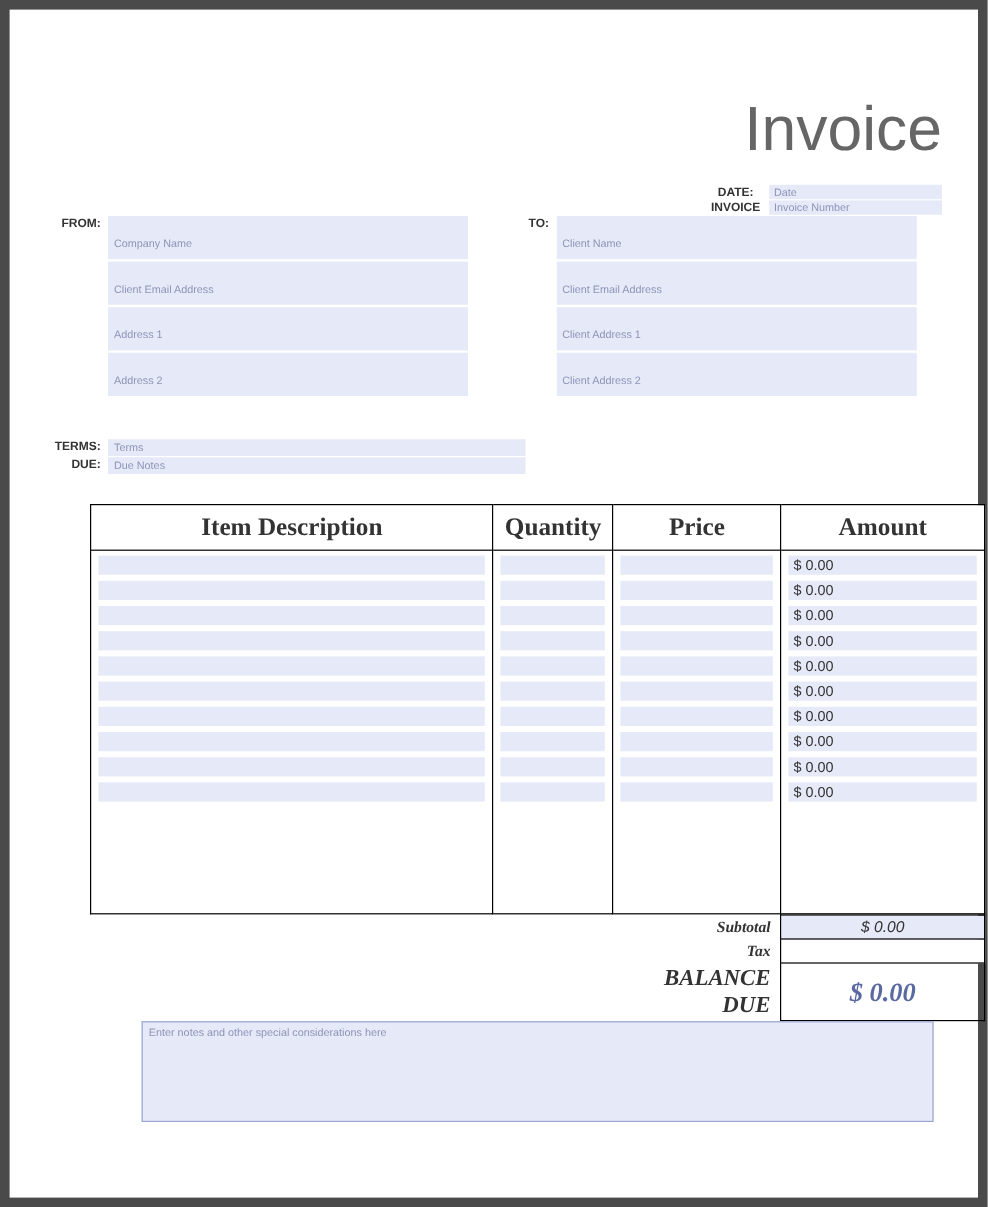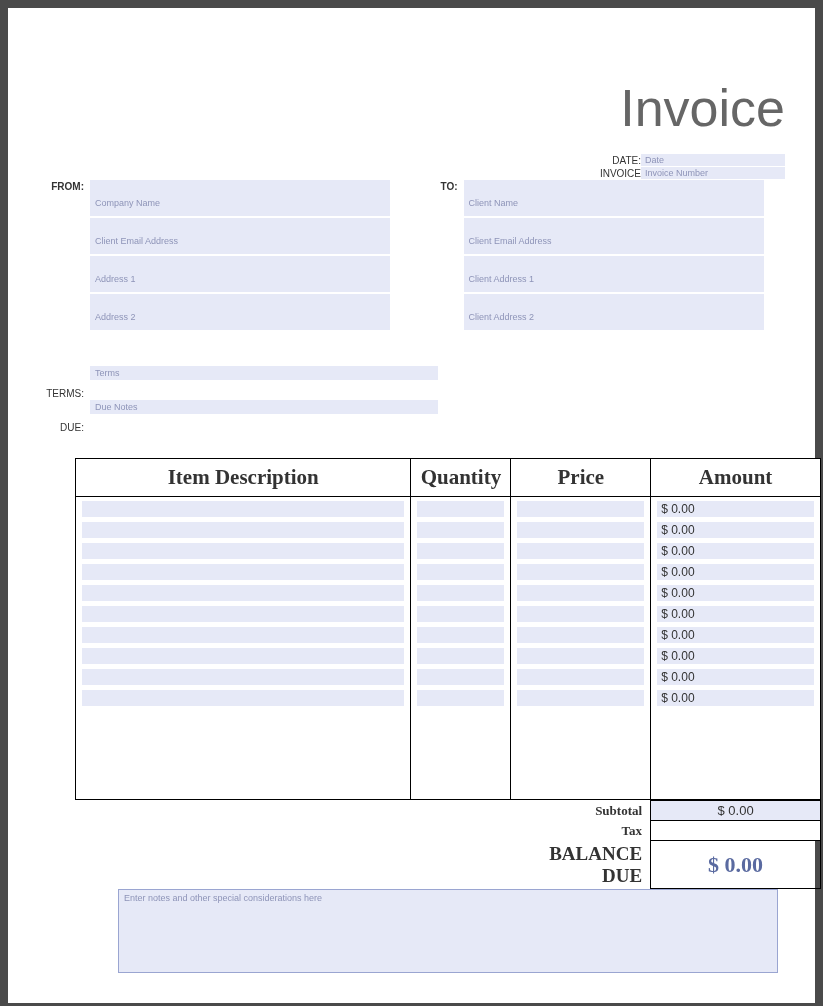--- a/index.html
+++ b/index.html
@@ -31,21 +31,21 @@
   }
 
   
   .date-block {
     float: right;
     margin-right: 10px;
     margin-top: 6px;
     width: 200px;
   }
   .date-block .row { display: flex; align-items: center; margin-bottom: 1px;}
-  .date-block .lab { font-weight: normal; font-size: 10px; color:#333; width: 56px; text-align: right;}
+  .date-block .lab { font-weight: bold; font-size: 10px; color:#333; width: 56px; text-align: center;}
   .date-block .val {
     flex: 1;
     background: #e6e9f7;
     color: #8e94b8;
     font-size: 9px;
     padding: 1px 4px;
     height: 12px;
     line-height: 10px;
   }
 
@@ -84,26 +84,25 @@
   .terms-block {
     margin-top: 34px;
     padding: 0 10px;
     width: 420px;
     display: flex;
     flex-direction: column;
   }
   .terms-block .trow { display: flex; margin-bottom: 1px;}
   .terms-block .lab {
     width: 52px;
-    font-weight: normal;
+    font-weight: bold;
     font-size: 10px;
     text-align: right;
     padding-right: 6px;
     padding-top: 1px;
-    margin-top: 21px;
   }
   .terms-block .val {
     flex: 1;
     background: #e6e9f7;
     color: #8e94b8;
     font-size: 9px;
     padding: 2px 5px;
     height: 14px;
     line-height: 10px;
   }
@@ -149,21 +148,21 @@
     padding: 0 4px;
   }
   .amt-stripe { font-family: Arial, sans-serif; }
   .blank-space { height: 84px; }
 
   .totals {
     width: 746px;
     margin-left: 47px;
     border-collapse: collapse;
   }
-  .totals td { padding: 0; }
+  .totals td { padding: 0; font-style: italic; }
   .totals .spacer { width: 436px; }
   .totals .tlab {
     width: 140px;
     text-align: right;
     font-family: Georgia, 'Times New Roman', serif;
     font-weight: bold;
     font-size: 13px;
     padding: 2px 8px 2px 2px;
     border-left: none;
   }

